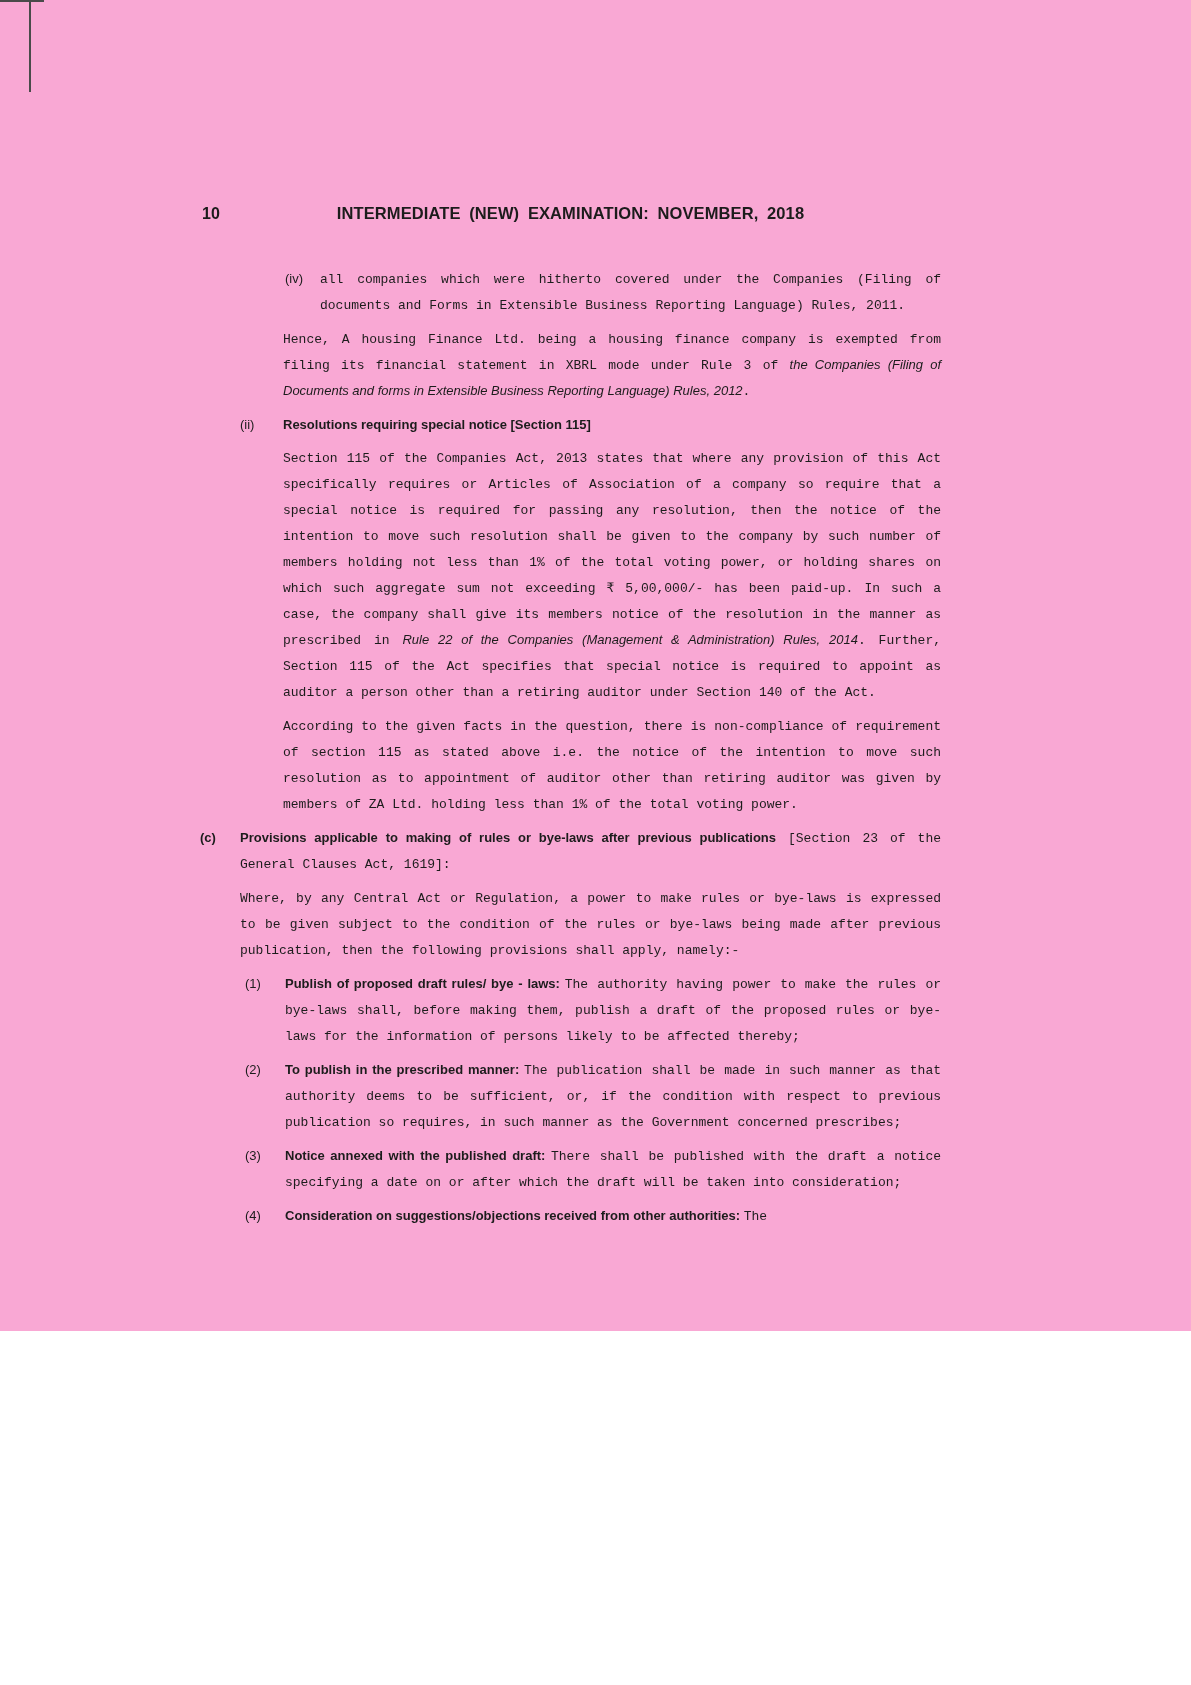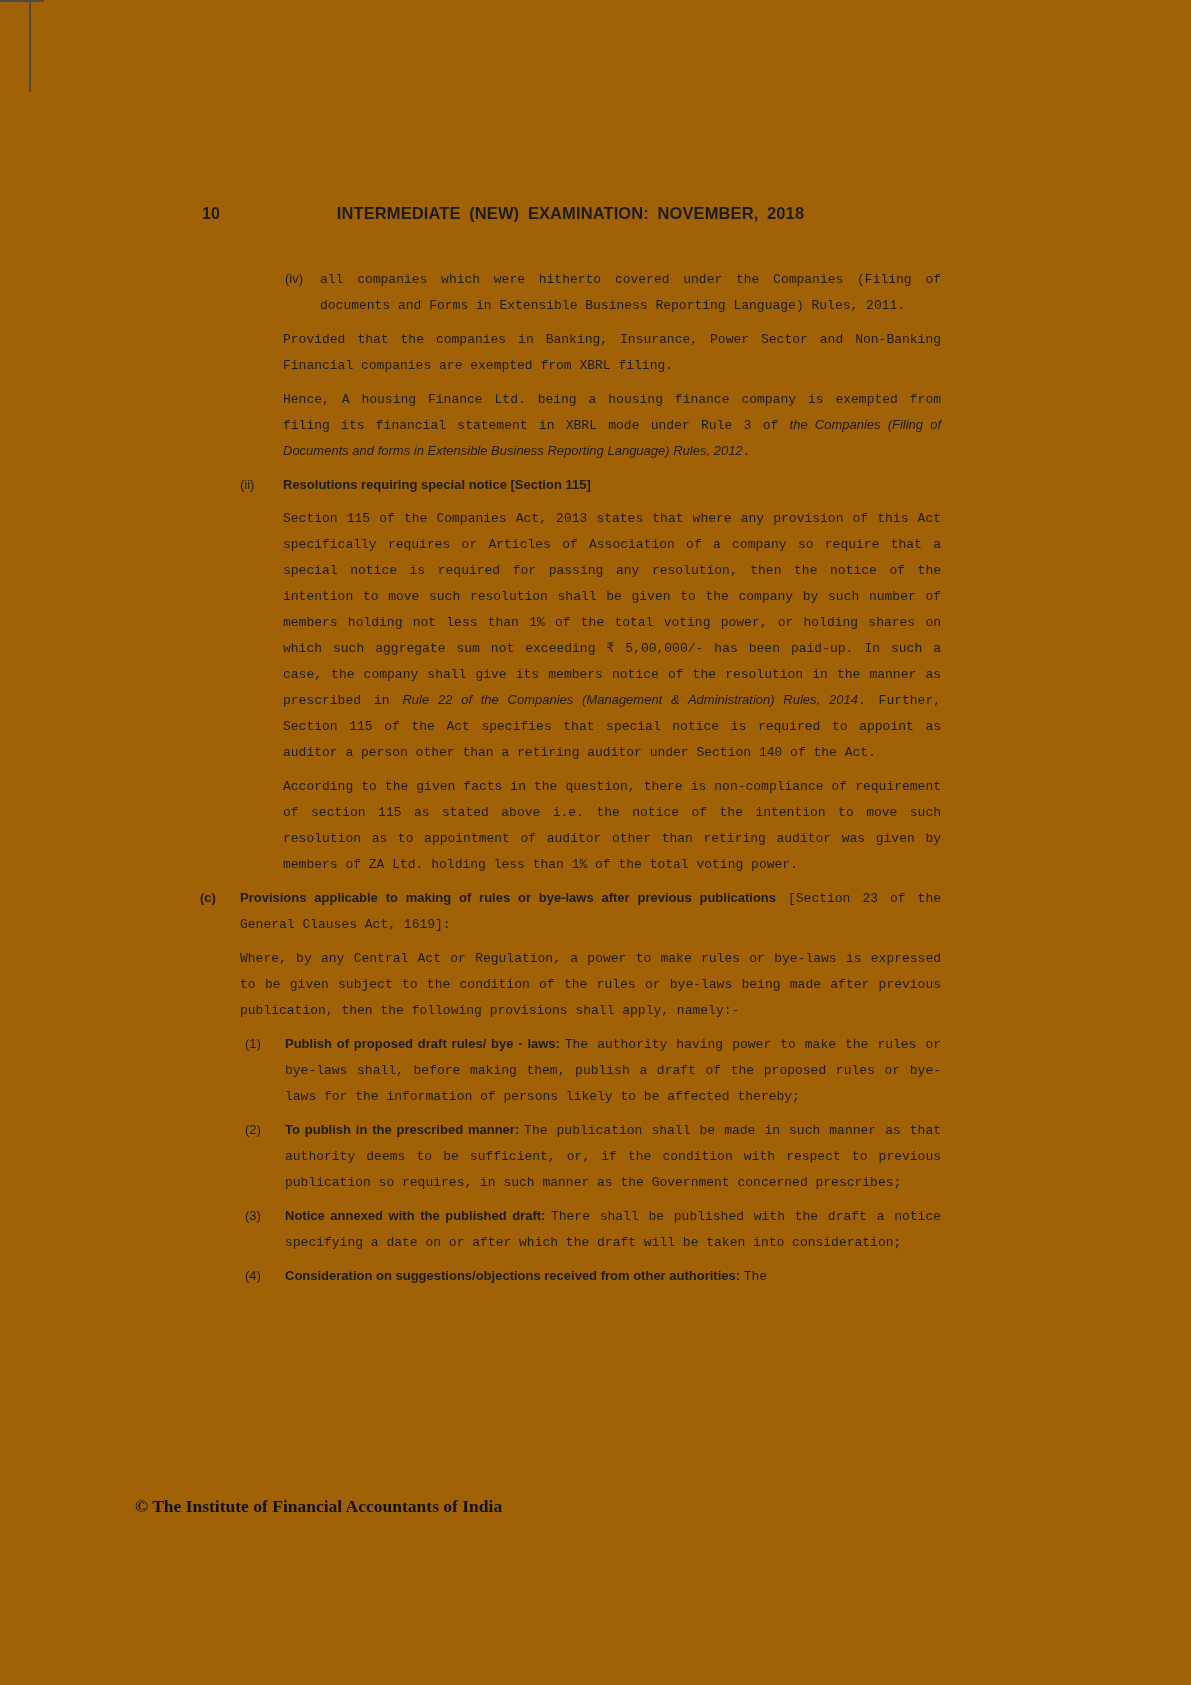--- a/index.html
+++ b/index.html
@@ -3,22 +3,22 @@
 <meta charset="utf-8">
 <style>
   html, body {
     margin: 0;
     padding: 0;
     background: #ffffff;
   }
   .page {
     position: relative;
     width: 1191px;
-    height: 1685px;
-    background: #a16207;
+    height: 1331px;
+    background: #f9a8d4;
     overflow: hidden;
     font-family: "Liberation Sans", sans-serif;
     color: #1c1c1c;
   }
   
   .scan-artifact-v {
     position: absolute;
     left: 29px;
     top: 0;
     width: 2px;
@@ -107,21 +107,20 @@
   <div class="scan-artifact-v"></div>
   <div class="scan-artifact-h"></div>
 
   <div class="header">
     <span class="page-num">10</span>
     <span class="title">INTERMEDIATE (NEW) EXAMINATION: NOVEMBER, 2018</span>
   </div>
 
   <div class="content" id="content">
       <div class="block b-iv"><span class="marker">(iv)</span><span class="seg-normal">all companies which were hitherto covered under the Companies (Filing of documents and Forms in Extensible Business Reporting Language) Rules, 2011.</span></div>
-      <div class="block b-p3"><span class="seg-normal">Provided that the companies in Banking, Insurance, Power Sector and Non-Banking Financial companies are exempted from XBRL filing.</span></div>
       <div class="block b-p3"><span class="seg-normal">Hence, A housing Finance Ltd. being a housing finance company is exempted from filing its financial statement in XBRL mode under Rule 3 of </span><span class="seg-italic">the Companies (Filing of Documents and forms in Extensible Business Reporting Language) Rules, 2012</span><span class="seg-normal">.</span></div>
       <div class="block b-ii"><span class="marker">(ii)</span><span class="seg-bold">Resolutions requiring special notice [Section 115]</span></div>
       <div class="block b-p3"><span class="seg-normal">Section 115 of the Companies Act, 2013 states that where any provision of this Act specifically requires or Articles of Association of a company so require that a special notice is required for passing any resolution, then the notice of the intention to move such resolution shall be given to the company by such number of members holding not less than 1% of the total voting power, or holding shares on which such aggregate sum not exceeding ₹ 5,00,000/- has been paid-up. In such a case, the company shall give its members notice of the resolution in the manner as prescribed in </span><span class="seg-italic">Rule 22 of the Companies (Management &amp; Administration) Rules, 2014</span><span class="seg-normal">. Further, Section 115 of the Act specifies that special notice is required to appoint as auditor a person other than a retiring auditor under Section 140 of the Act.</span></div>
       <div class="block b-p3"><span class="seg-normal">According to the given facts in the question, there is non-compliance of requirement of section 115 as stated above i.e. the notice of the intention to move such resolution as to appointment of auditor other than retiring auditor was given by members of ZA Ltd. holding less than 1% of the total voting power.</span></div>
       <div class="block b-c"><span class="marker">(c)</span><span class="seg-bold">Provisions applicable to making of rules or bye-laws after previous publications</span><span class="seg-normal"> [Section 23 of the General Clauses Act, 1619]:</span></div>
       <div class="block b-p2"><span class="seg-normal">Where, by any Central Act or Regulation, a power to make rules or bye-laws is expressed to be given subject to the condition of the rules or bye-laws being made after previous publication, then the following provisions shall apply, namely:-</span></div>
       <div class="block b-num"><span class="marker">(1)</span><span class="seg-bold">Publish of proposed draft rules/ bye - laws: </span><span class="seg-normal">The authority having power to make the rules or bye-laws shall, before making them, publish a draft of the proposed rules or bye-laws for the information of persons likely to be affected thereby;</span></div>
       <div class="block b-num"><span class="marker">(2)</span><span class="seg-bold">To publish in the prescribed manner: </span><span class="seg-normal">The publication shall be made in such manner as that authority deems to be sufficient, or, if the condition with respect to previous publication so requires, in such manner as the Government concerned prescribes;</span></div>
       <div class="block b-num"><span class="marker">(3)</span><span class="seg-bold">Notice annexed with the published draft: </span><span class="seg-normal">There shall be published with the draft a notice specifying a date on or after which the draft will be taken into consideration;</span></div>
       <div class="block b-num"><span class="marker">(4)</span><span class="seg-bold">Consideration on suggestions/objections received from other authorities: </span><span class="seg-normal">The</span></div>

